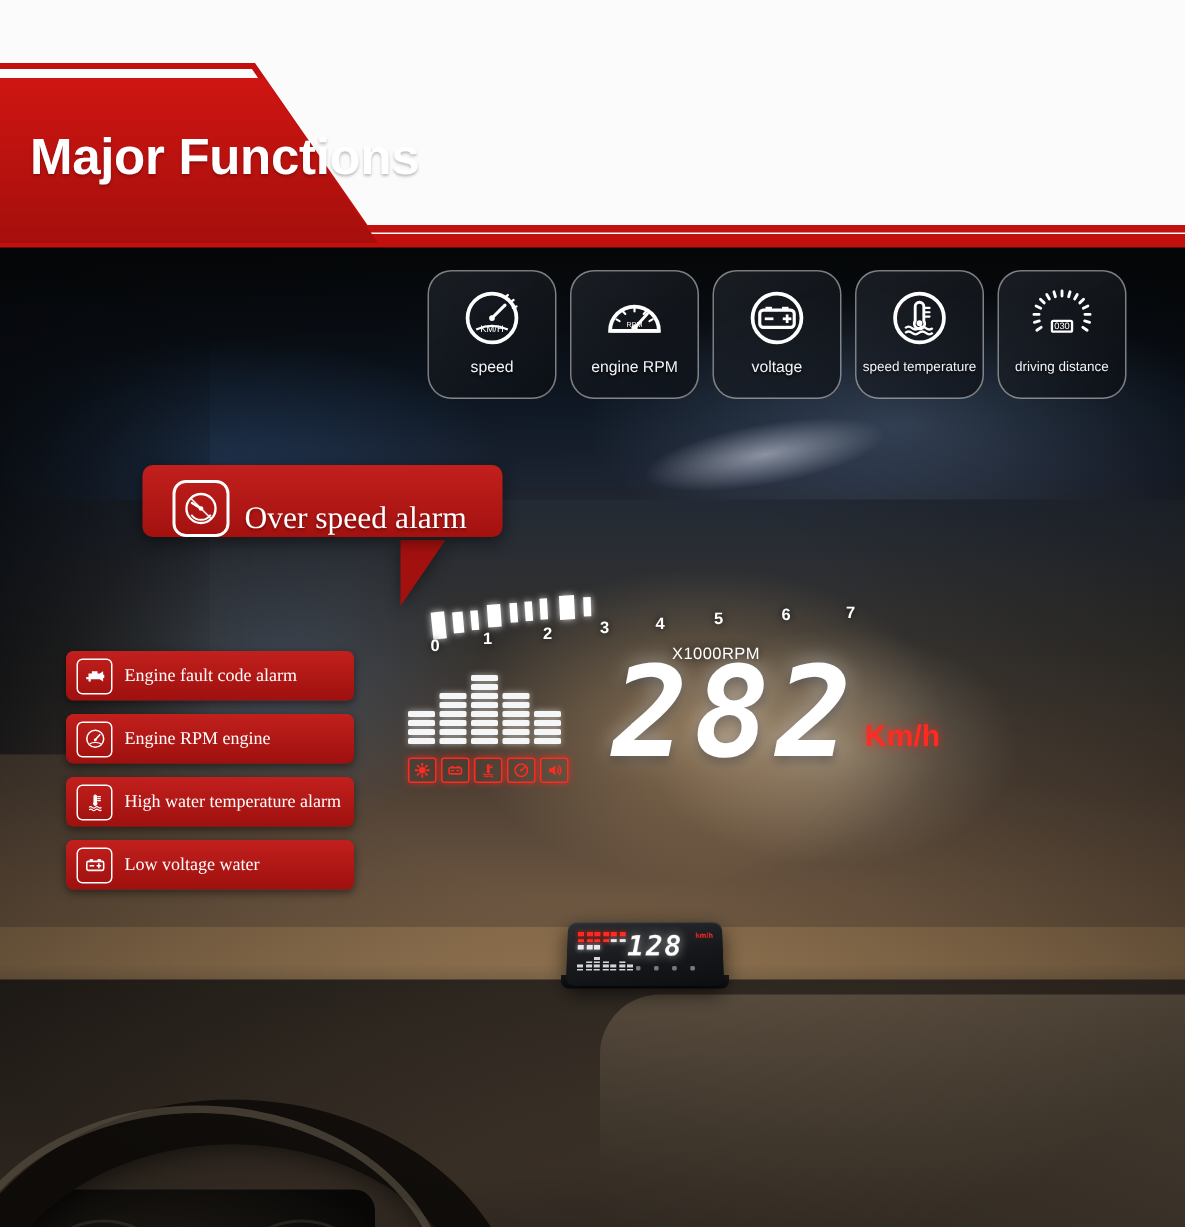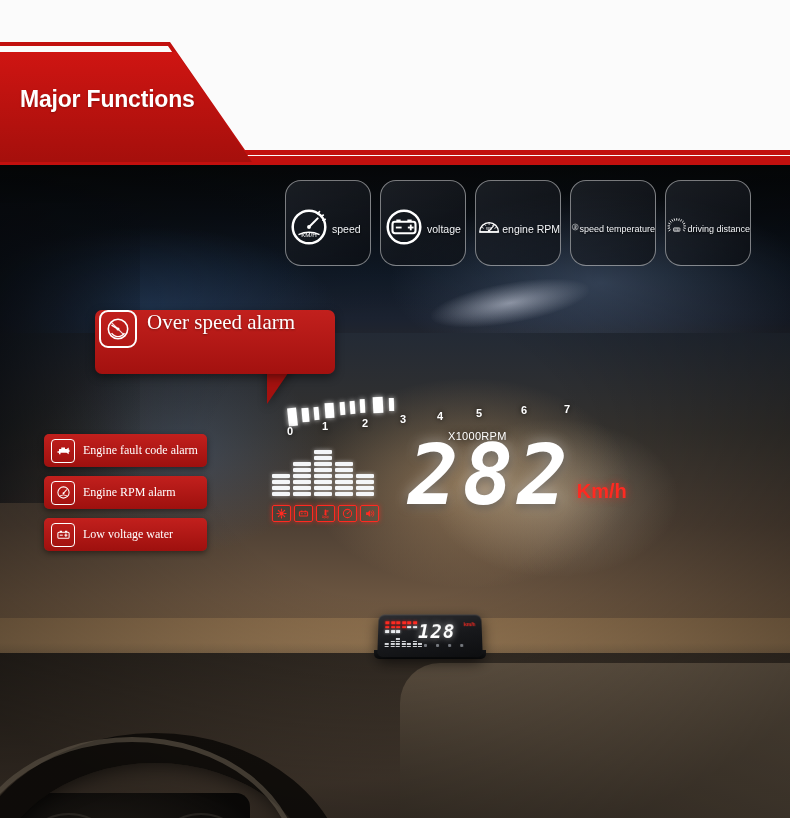--- a/index.html
+++ b/index.html
@@ -9,21 +9,21 @@
     font-family:"Liberation Sans",sans-serif;
     -webkit-font-smoothing:antialiased;
   }
   .page{position:relative;width:790px;height:818px;overflow:hidden;background:#fbfbfb;}
 
   
   .banner{position:absolute;left:0;top:0;width:790px;height:168px;z-index:30;}
   .banner-fill{position:absolute;left:0;top:0;width:790px;height:168px;}
   .banner-title{
     position:absolute;left:20px;top:86px;
-    font-size:23px;font-weight:bold;color:#ffffff;
+    font-size:34px;font-weight:bold;color:#ffffff;
     letter-spacing:-0.2px;
     font-family:"Liberation Sans",sans-serif;
     text-shadow:0 1px 2px rgba(0,0,0,.25);
     z-index:3;
   }
 
   
   .photo{position:absolute;left:0;top:163px;width:790px;height:655px;overflow:hidden;}
   .sky{
     position:absolute;left:0;top:0;width:790px;height:200px;
@@ -104,37 +104,37 @@
     background:radial-gradient(ellipse 520px 400px at 50% 45%, rgba(0,0,0,0) 35%, rgba(0,0,0,.38) 100%);
     pointer-events:none;
   }
 
   
   .features{position:absolute;left:285px;top:180px;display:flex;gap:9px;z-index:20;}
   .feature{
     width:86px;height:86px;border-radius:16px;
     border:1px solid rgba(255,255,255,.45);
     background:linear-gradient(150deg, rgba(42,47,56,.55) 0%, rgba(10,12,16,.62) 100%);
-    display:flex;align-items:center;justify-content:flex-start;
+    display:flex;flex-direction:column;align-items:center;justify-content:flex-start;
     padding-top:8px;box-sizing:border-box;
   }
   .feature svg{display:block;}
   .feature .flabel{
     color:#f2f4f7;font-size:10.5px;margin-top:4px;white-space:nowrap;
     text-shadow:0 1px 2px rgba(0,0,0,.8);
   }
   .feature.narrow .flabel{font-size:9px;}
 
   
   .callout{position:absolute;left:95px;top:310px;z-index:25;}
   .callout-box{
-    position:relative;width:240px;height:64px;border-radius:7px;
+    position:relative;width:240px;height:48px;border-radius:7px;
     background:linear-gradient(180deg,#c2201d 0%,#a3110f 100%);
     box-shadow:0 3px 10px rgba(0,0,0,.45);
-    display:flex;align-items:flex-start;padding-left:4px;box-sizing:border-box;
+    display:flex;align-items:flex-end;padding-left:20px;box-sizing:border-box;
   }
   .callout-icon{
     width:34px;height:34px;border:2px solid #ffffff;border-radius:9px;
     display:flex;align-items:center;justify-content:center;flex:0 0 auto;
   }
   .callout-text{
     color:#ffffff;font-family:"Liberation Serif",serif;
     font-size:21px;margin-left:10px;white-space:nowrap;
     text-shadow:0 1px 2px rgba(0,0,0,.35);
   }
@@ -294,51 +294,51 @@
         <circle cx="24" cy="24" r="2" fill="#fff"></circle>
         <g stroke="#fff" stroke-width="1.6" stroke-linecap="round">
           <path d="M33 10 L35 8"></path>
             <path d="M36.5 13 L39 11.5"></path>
             <path d="M38.5 17 L41 16"></path>
         </g>
         <path d="M13 32 Q24 27 35 32" fill="none" stroke="#fff" stroke-width="1.6"></path>
         <text x="24" y="34" font-size="6.5" fill="#fff" text-anchor="middle" font-family="Liberation Sans, sans-serif">KM/H</text>
       </svg>
       <span class="flabel">speed</span>
-    </div>
-
-    <div class="feature">
-      <svg width="46" height="46" viewBox="0 0 48 48">
-        <circle cx="24" cy="24" r="17" fill="none" stroke="#fff" stroke-width="2.6"></circle>
-        <rect x="12" y="18.5" width="24" height="12" rx="2.5" fill="none" stroke="#fff" stroke-width="2.2"></rect>
-        <rect x="16" y="16.2" width="4.5" height="2.6" fill="#fff"></rect>
-        <rect x="27.5" y="16.2" width="4.5" height="2.6" fill="#fff"></rect>
-        <rect x="15.5" y="23.6" width="6" height="1.9" fill="#fff"></rect>
-        <rect x="28" y="23.6" width="6" height="1.9" fill="#fff"></rect>
-        <rect x="30.1" y="21.5" width="1.9" height="6" fill="#fff"></rect>
-      </svg>
-      <span class="flabel">voltage</span>
     </div>
 
     <div class="feature">
       <svg width="46" height="46" viewBox="0 0 48 48">
         <path d="M7 33 A17 17 0 0 1 41 33 Z" fill="none" stroke="#fff" stroke-width="2.6"></path>
         <line x1="7" y1="33" x2="41" y2="33" stroke="#fff" stroke-width="2.2"></line>
         <g stroke="#fff" stroke-width="1.5" stroke-linecap="round">
           <path d="M11.5 25 L13.6 26.2"></path>
             <path d="M16 19.5 L17.6 21.2"></path>
           <path d="M24 17 L24 19.4"></path>
             <path d="M32 19.5 L30.4 21.2"></path>
           <path d="M36.5 25 L34.4 26.2"></path>
         </g>
         <path d="M24 31 L33 21" stroke="#fff" stroke-width="2" stroke-linecap="round"></path>
         <circle cx="24" cy="31" r="2.2" fill="#fff"></circle>
         <text x="24" y="30" font-size="5" fill="#fff" text-anchor="middle" font-family="Liberation Sans, sans-serif">RPM</text>
       </svg>
       <span class="flabel">engine RPM</span>
+    </div>
+
+    <div class="feature">
+      <svg width="46" height="46" viewBox="0 0 48 48">
+        <circle cx="24" cy="24" r="17" fill="none" stroke="#fff" stroke-width="2.6"></circle>
+        <rect x="12" y="18.5" width="24" height="12" rx="2.5" fill="none" stroke="#fff" stroke-width="2.2"></rect>
+        <rect x="16" y="16.2" width="4.5" height="2.6" fill="#fff"></rect>
+        <rect x="27.5" y="16.2" width="4.5" height="2.6" fill="#fff"></rect>
+        <rect x="15.5" y="23.6" width="6" height="1.9" fill="#fff"></rect>
+        <rect x="28" y="23.6" width="6" height="1.9" fill="#fff"></rect>
+        <rect x="30.1" y="21.5" width="1.9" height="6" fill="#fff"></rect>
+      </svg>
+      <span class="flabel">voltage</span>
     </div>
 
     <div class="feature narrow">
       <svg width="46" height="46" viewBox="0 0 48 48">
         <circle cx="24" cy="24" r="17" fill="none" stroke="#fff" stroke-width="2.6"></circle>
         <path d="M24 13 a3 3 0 0 1 3 3 v10 a3.6 3.6 0 1 1 -6 0 v-10 a3 3 0 0 1 3 -3 z" fill="none" stroke="#fff" stroke-width="2"></path>
         <circle cx="24" cy="27.6" r="2" fill="#fff"></circle>
         <g stroke="#fff" stroke-width="1.5" stroke-linecap="round">
           <path d="M27.5 17 L31 17"></path>
             <path d="M27.5 20 L31 20"></path>
@@ -408,23 +408,40 @@
 
     <div class="alarm">
       <span class="alarm-icon">
         <svg width="15" height="15" viewBox="0 0 20 20">
           <circle cx="10" cy="10" r="7.5" fill="none" stroke="#fff" stroke-width="1.4"></circle>
           <path d="M10 11 L14 6.5" stroke="#fff" stroke-width="1.4" stroke-linecap="round"></path>
           <circle cx="10" cy="11" r="1.3" fill="#fff"></circle>
           <path d="M5 14.5 q5 -2.6 10 0" fill="none" stroke="#fff" stroke-width="1.1"></path>
         </svg>
       </span>
-      <span class="alarm-text">Engine RPM alarm</span>
-    </div>
-
+      <span class="alarm-text">Engine RPM engine</span>
+    </div>
+
+    <div class="alarm">
+      <span class="alarm-icon">
+        <svg width="15" height="15" viewBox="0 0 20 20">
+          <path d="M10 3.5 a1.6 1.6 0 0 1 1.6 1.6 v5.4 a2 2 0 1 1 -3.2 0 V5.1 A1.6 1.6 0 0 1 10 3.5 z" fill="#fff"></path>
+          <g stroke="#fff" stroke-width="1.1" stroke-linecap="round">
+            <path d="M12.2 5.4 h2.4"></path>
+              <path d="M12.2 7.2 h2.4"></path>
+              <path d="M12.2 9 h2.4"></path>
+          </g>
+          <g fill="none" stroke="#fff" stroke-width="1.1">
+            <path d="M4.5 15 q1.4 -1.2 2.8 0 t2.8 0 t2.8 0 t2.6 0"></path>
+            <path d="M4.5 17.2 q1.4 -1.2 2.8 0 t2.8 0 t2.8 0 t2.6 0"></path>
+          </g>
+        </svg>
+      </span>
+      <span class="alarm-text">High water temperature alarm</span>
+    </div>
 
     <div class="alarm">
       <span class="alarm-icon">
         <svg width="15" height="15" viewBox="0 0 20 20">
           <rect x="2.5" y="7" width="15" height="8" rx="1.4" fill="none" stroke="#fff" stroke-width="1.4"></rect>
           <rect x="5" y="5" width="3" height="2" fill="#fff"></rect>
           <rect x="12" y="5" width="3" height="2" fill="#fff"></rect>
           <rect x="5" y="10.2" width="4" height="1.4" fill="#fff"></rect>
           <rect x="11.2" y="10.2" width="4" height="1.4" fill="#fff"></rect>
           <rect x="12.5" y="8.6" width="1.4" height="4.6" fill="#fff"></rect>

